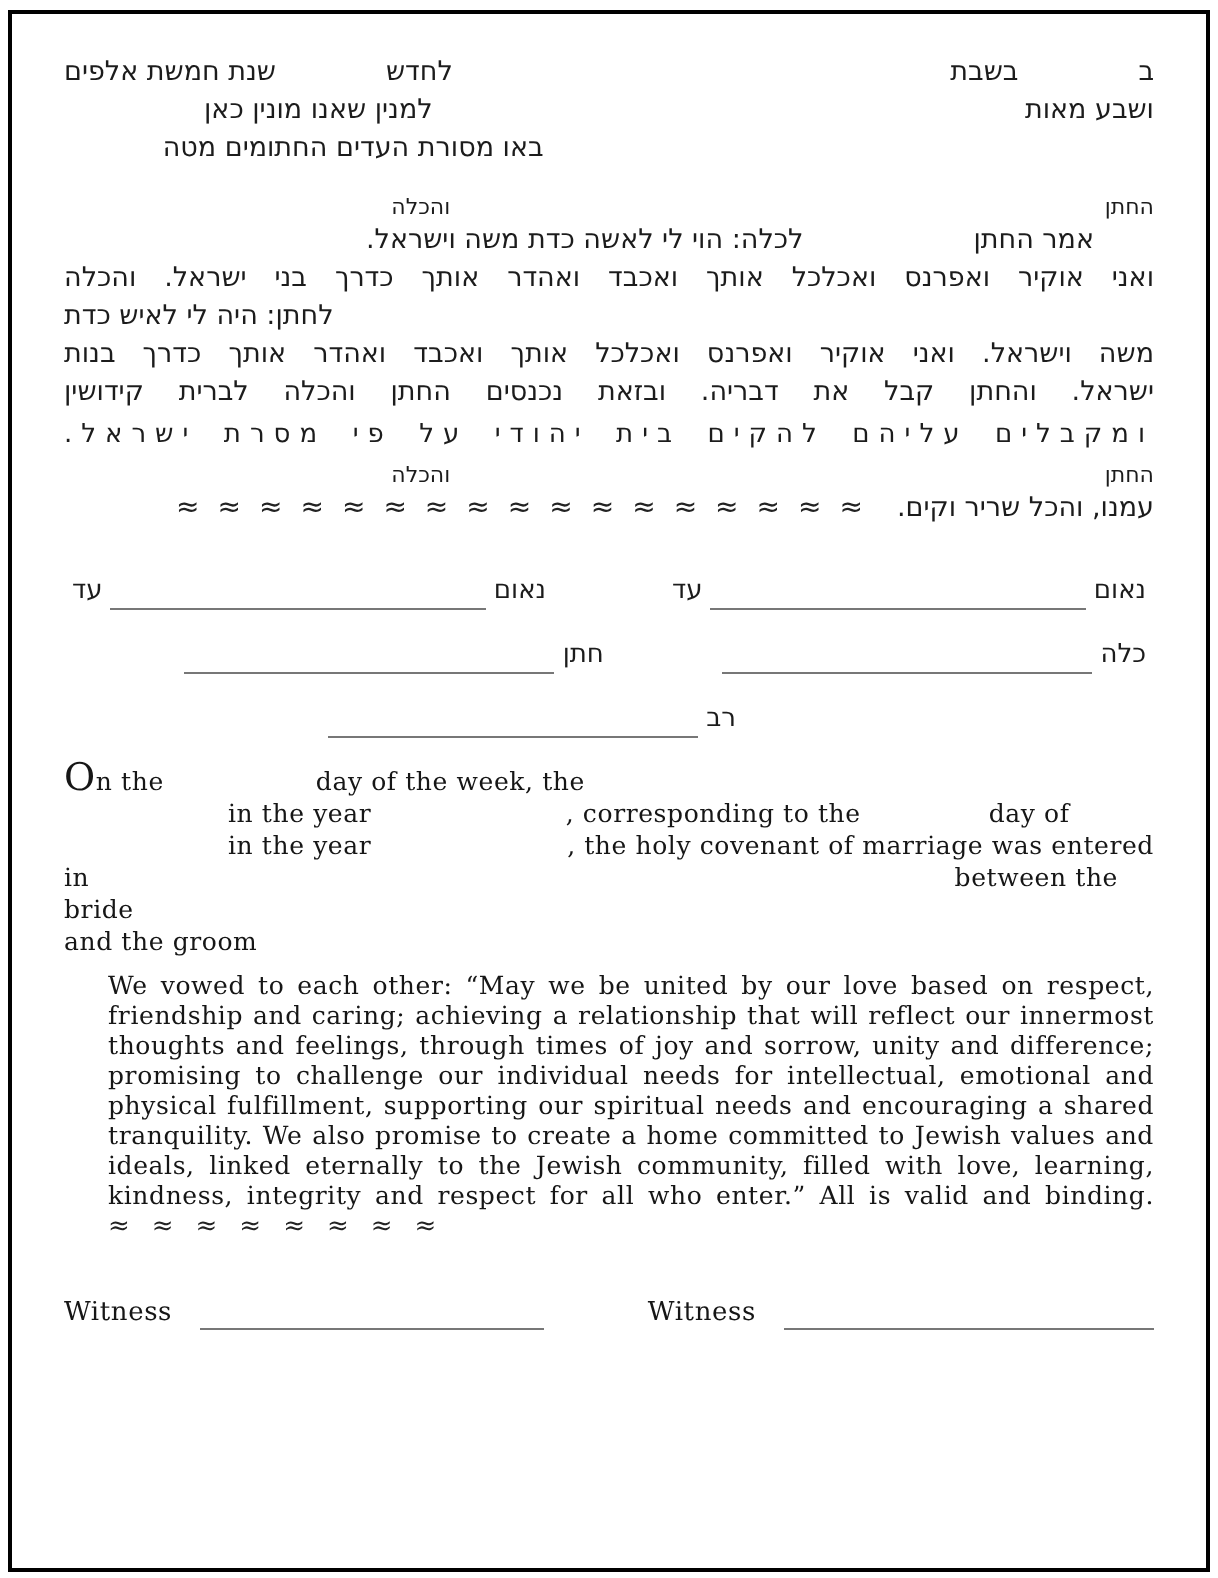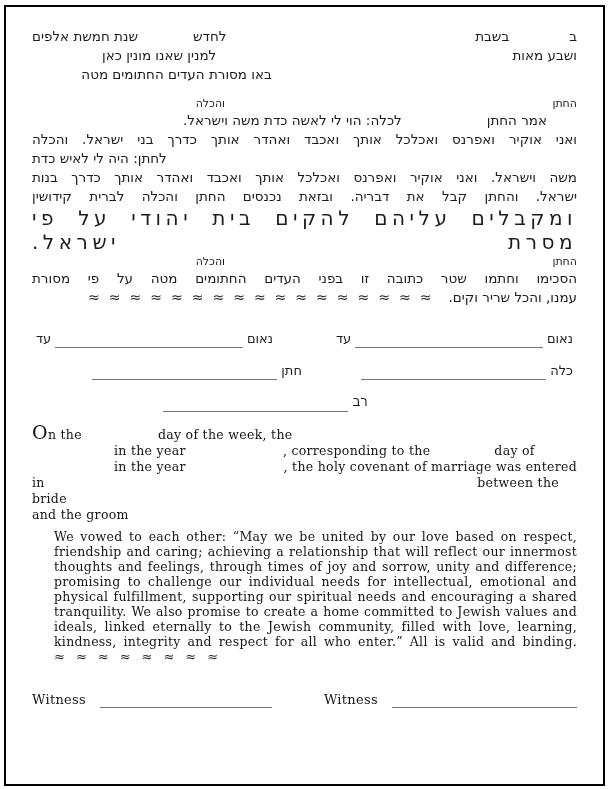--- a/index.html
+++ b/index.html
@@ -10,21 +10,21 @@
   .frame{
     position:absolute;top:5px;left:4px;right:4px;bottom:3px;
     border:2px solid #000;box-sizing:border-box;
     padding:20px 26px 10px 26px;overflow:hidden;
   }
   
   .heb{direction:rtl;font-size:13.5px;line-height:19px;}
   .hrow{display:flex;align-items:baseline;white-space:nowrap;}
   .hjust{text-align:justify;text-align-last:justify;}
   .small{font-size:11px;line-height:15px;}
-  .stretch{letter-spacing:4.5px;font-size:20px;line-height:24px;}
+  .stretch{letter-spacing:4.5px;font-size:13px;line-height:24px;}
   .sp{display:inline-block;}
   .grow{flex:1 1 auto;}
   .g2{flex:2 1 auto;}
   .w55{width:55px;}.w60{width:60px;}.w70{width:70px;}.w85{width:85px;}
   .indent-r{padding-right:30px;}
   .line3{padding-right:56%;}
   .ul{border-bottom:1.2px solid #777;align-self:flex-end;height:14px;}
   .ul-sm{border-bottom:1.2px solid #777;align-self:flex-end;height:12px;}
   .flourish{
     font-size:14px;letter-spacing:9px;color:#222;overflow:hidden;
@@ -103,21 +103,20 @@
       <div class="hjust">ישראל. והחתן קבל את דבריה. ובזאת נכנסים החתן והכלה לברית קידושין</div>
       <div class="hjust stretch">ומקבלים עליהם להקים בית יהודי על פי מסרת ישראל.</div>
 
       <div class="hrow small">
         <span>החתן</span>
         <span class="sp g2"></span>
         <span>והכלה</span>
         <span class="sp grow"></span>
       </div>
 
-      <div class="hjust">הסכימו וחתמו שטר כתובה זו בפני העדים החתומים מטה על פי מסורת</div>
 
       <div class="hrow">
         <span>עמנו, והכל שריר וקים.</span>
         <span class="flourish">≈≈≈≈≈≈≈≈≈≈≈≈≈≈≈≈≈</span>
       </div>
 
       <div class="hrow sigrow mt22">
         <span class="lbl">נאום</span>
         <span class="ul grow"></span>
         <span class="lbl">עד</span>
@@ -129,21 +128,21 @@
 
       <div class="hrow sigrow">
         <span class="lbl">כלה</span>
         <span class="ul grow"></span>
         <span class="sp w55"></span>
         <span class="lbl">חתן</span>
         <span class="ul grow"></span>
         <span class="sp w60"></span>
       </div>
 
-      <div class="hrow sigrow" style="font-family:Liberation Mono, monospace;">
+      <div class="hrow sigrow" style="">
         <span class="sp" style="width:205px;"></span>
         <span class="lbl">רב</span>
         <span class="ul-sm" style="width:185px;"></span>
         <span class="sp grow"></span>
       </div>
     </section>
 
     <section class="eng mt12">
 
       <div class="erow">

